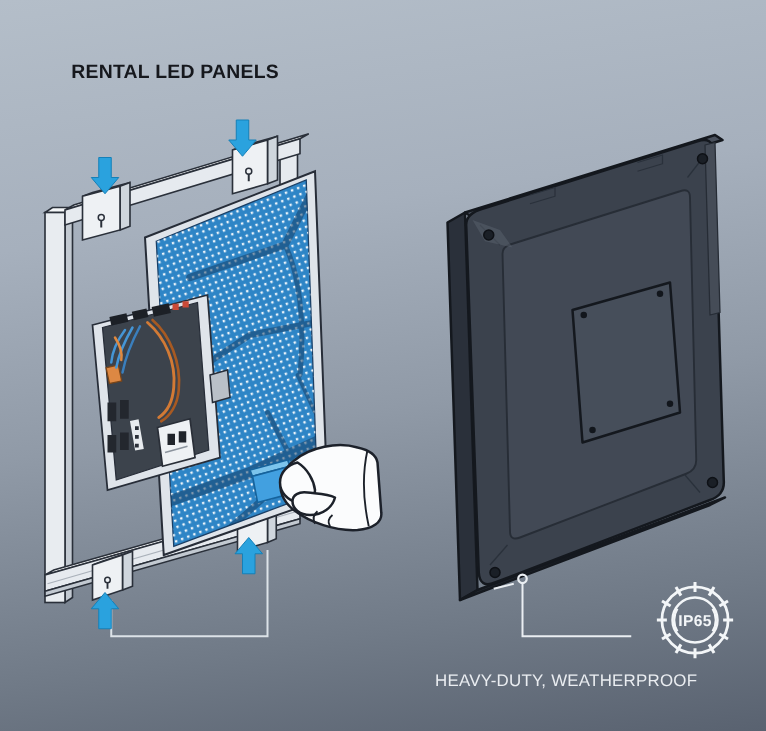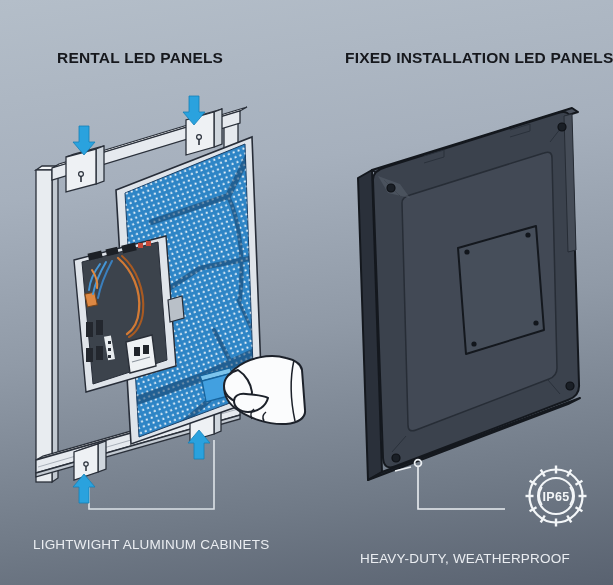--- a/index.html
+++ b/index.html
@@ -17,29 +17,28 @@
     white-space:nowrap;
   }
   .heading.left{left:57px;}
   .heading.right{left:345px;}
   .caption{
     position:absolute;top:536px;
     font-size:13.5px;font-weight:400;color:#eaedf1;
     line-height:17.5px;letter-spacing:.2px;white-space:nowrap;
   }
   .caption.left{left:33px;}
-  .caption.right{left:360px;margin-top:14px;}
+  .caption.right{left:348px;}
 </style>
 </head>
 <body>
 
 <div class="stage">
 
   <div class="heading left">RENTAL LED PANELS</div>
-  <div class="heading right">FIXED INSTALLATION LED PANELS</div>
 
   <svg width="613" height="585" viewBox="0 0 613 585">
     <defs>
       <pattern id="ledDots" width="5.2" height="5.2" patternUnits="userSpaceOnUse" patternTransform="rotate(-21)">
         <rect width="5.2" height="5.2" fill="none"></rect>
         <rect x="1.4" y="1.4" width="1.9" height="1.9" fill="#ffffff" opacity="0.92"></rect>
       </pattern>
       <clipPath id="screenClip">
         <polygon points="125,193 245,144 254,394 139,437"></polygon>
       </clipPath>
@@ -239,19 +238,18 @@
         <circle r="26.5" stroke-width="2.2"></circle>
         <circle r="18" stroke-width="2"></circle>
         <path d="M-14,-9 A17,17 0 0 0 -14,9" stroke-width="1.6"></path>
         <path d="M14,-9 A17,17 0 0 1 14,9" stroke-width="1.6"></path>
         <text x="0" y="4.8" text-anchor="middle" stroke="none" fill="#f3f6f8" font-family="Liberation Sans, sans-serif" font-size="12.5" font-weight="700" letter-spacing="0.3">IP65</text>
       </g>
     </g>
   </svg>
 
   <div class="caption left">
-    <div>LIGHTWIGHT ALUMINUM CABINETS</div>
   </div>
   <div class="caption right">
     <div>HEAVY-DUTY, WEATHERPROOF</div>
   </div>
 
 </div>
 
 </body></html>

